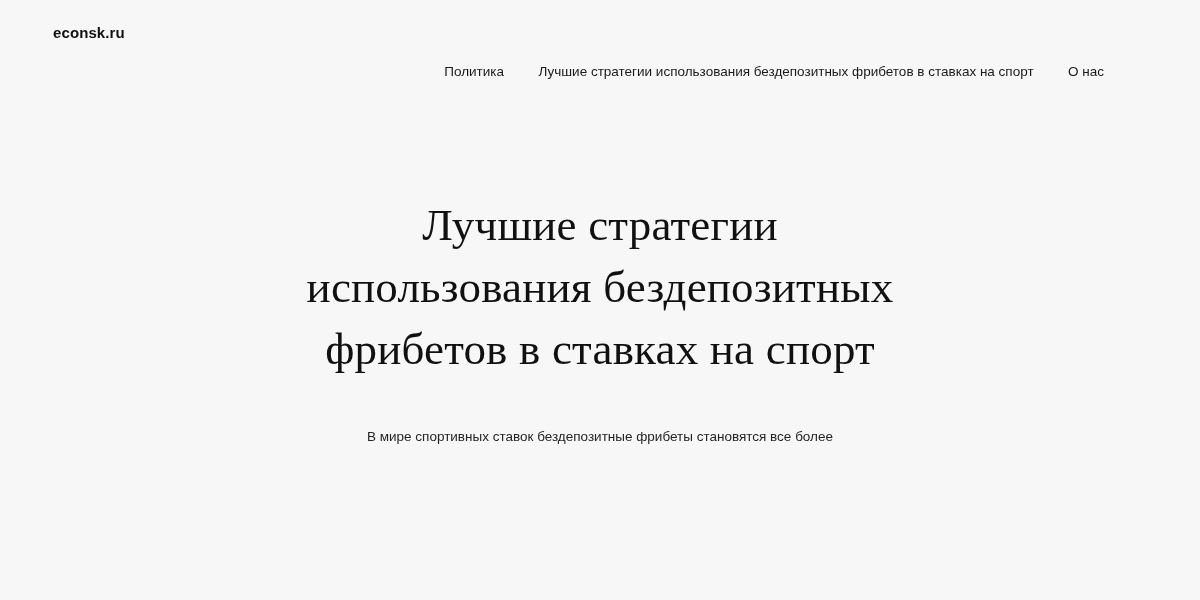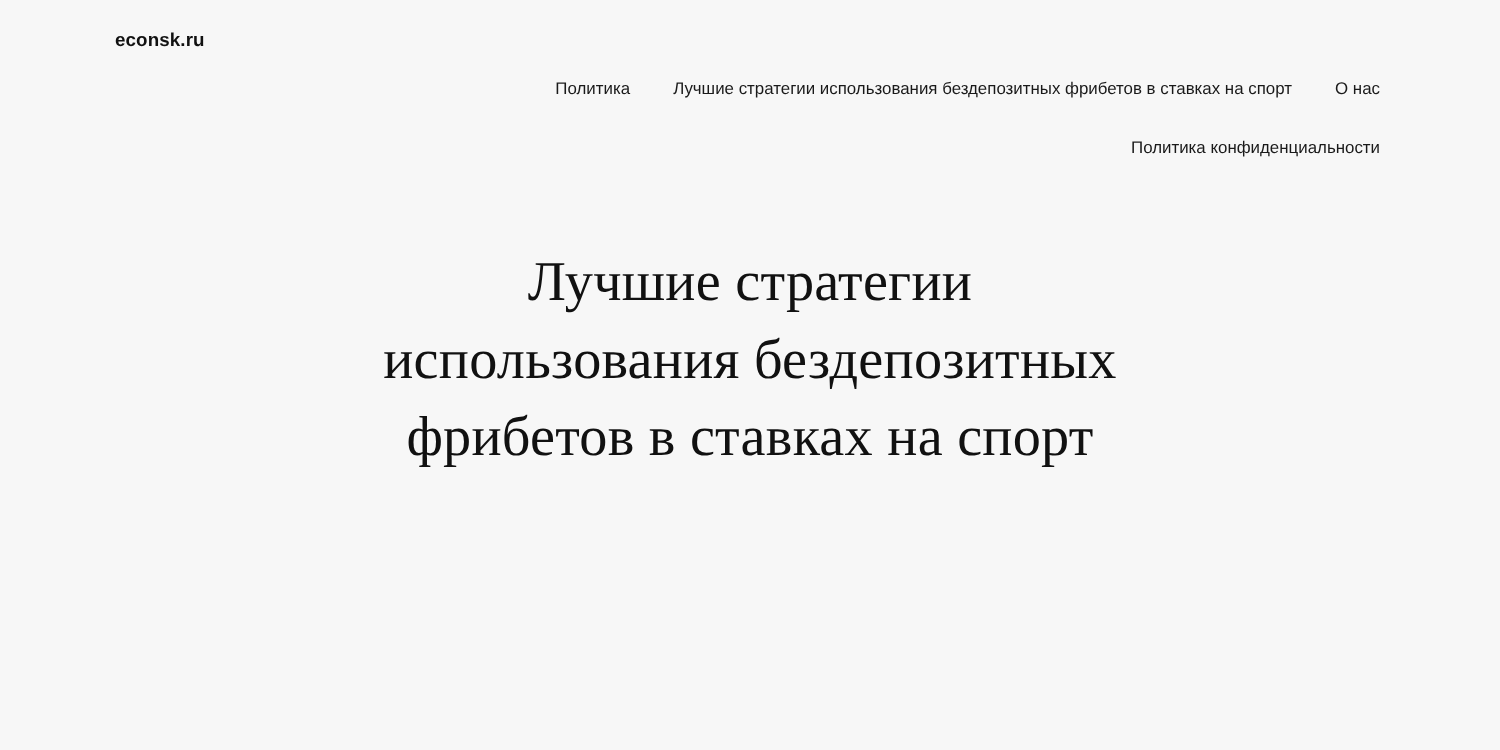--- a/index.html
+++ b/index.html
@@ -11,21 +11,21 @@
     height: 600px;
     background: #f7f7f7;
     font-family: "Liberation Sans", sans-serif;
     color: #1a1a1a;
     overflow: hidden;
     position: relative;
   }
 
   .site-header {
     position: relative;
-    padding: 22px 96px 0 92px;
+    padding: 22px 96px 0 53px;
     box-sizing: border-box;
   }
 
   .brand {
     font-family: "Liberation Sans", sans-serif;
     font-size: 15px;
     font-weight: bold;
     color: #111111;
     letter-spacing: 0.1px;
     line-height: 22px;
@@ -85,21 +85,19 @@
 
 <div class="site-header">
   <a class="brand" href="#">econsk.ru</a>
 
   <nav class="nav">
     <div class="nav-row nav-row-1">
       <a class="nav-item" href="#">Политика</a>
       <a class="nav-item" href="#">Лучшие стратегии использования бездепозитных фрибетов в ставках на спорт</a>
       <a class="nav-item" href="#">О нас</a>
     </div>
-    <div class="nav-row nav-row-2">
-      <a class="nav-item" href="#">Политика конфиденциальности</a>
-    </div>
   </nav>
 </div>
 
 <main class="hero">
   <h1 class="page-title">Лучшие стратегии использования бездепозитных фрибетов в ставках на спорт</h1>
+  <p class="lede">В мире спортивных ставок бездепозитные фрибеты становятся все более</p>
 </main>
 
 </body></html>

